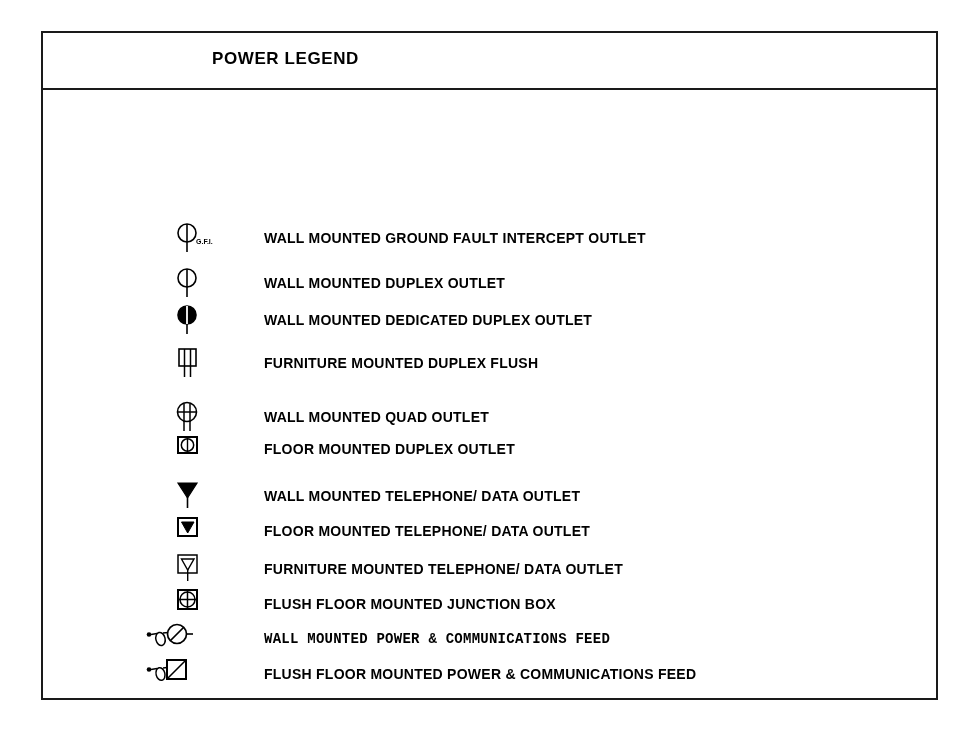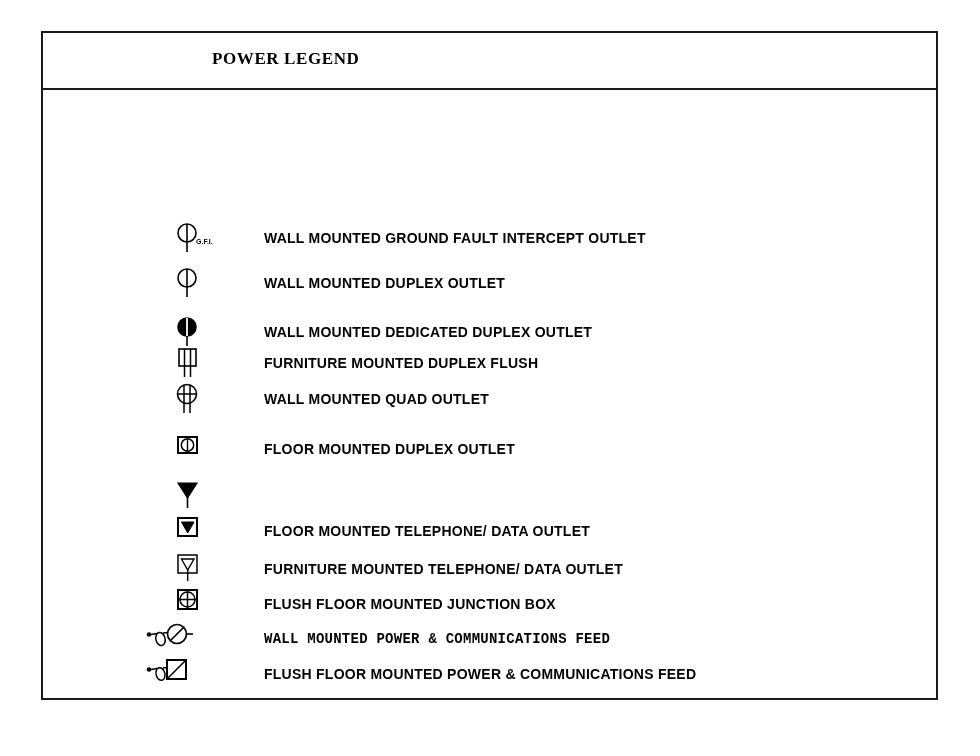--- a/index.html
+++ b/index.html
@@ -35,21 +35,20 @@
     border-bottom: 2px solid #1a1a1a;
     box-sizing: border-box;
   }
   #legend-title {
     position: absolute;
     left: 169px;
     top: 16px;
     font-size: 17px;
     font-weight: bold;
     letter-spacing: 0.6px;
-    font-family: Liberation Serif, serif;
   }
 
   
   #legend-body {
     position: relative;
     height: 608px;
   }
 
   
   .legend-row {
@@ -106,21 +105,21 @@
     <div class="legend-row" style="top:175px;padding-left:9px;">
       <div class="sym-cell">
         <svg width="60" height="40" viewBox="0 0 60 40">
           <circle cx="14" cy="13" r="9" fill="#ffffff" stroke="#000000" stroke-width="1.6"></circle>
           <line x1="14" y1="4" x2="14" y2="32" stroke="#000000" stroke-width="1.6"></line>
         </svg>
       </div>
       <div class="row-label">WALL MOUNTED DUPLEX OUTLET</div>
     </div>
 
-    <div class="legend-row" style="top:224px;text-align:right;">
+    <div class="legend-row" style="top:212px;text-align:right;">
       <div class="sym-cell">
         <svg width="60" height="40" viewBox="0 0 60 40">
           <circle cx="14" cy="13" r="9" fill="#000000" stroke="#000000" stroke-width="1.6"></circle>
           <line x1="14" y1="4" x2="14" y2="22" stroke="#ffffff" stroke-width="1.8"></line>
           <line x1="14" y1="22" x2="14" y2="32" stroke="#000000" stroke-width="1.6"></line>
         </svg>
       </div>
       <div class="row-label">WALL MOUNTED DEDICATED DUPLEX OUTLET</div>
     </div>
 
@@ -128,21 +127,21 @@
       <div class="sym-cell">
         <svg width="60" height="40" viewBox="0 0 60 40">
           <rect x="6" y="4" width="17" height="17" fill="#ffffff" stroke="#000000" stroke-width="1.6"></rect>
           <line x1="11.5" y1="4" x2="11.5" y2="32" stroke="#000000" stroke-width="1.5"></line>
           <line x1="17.5" y1="4" x2="17.5" y2="32" stroke="#000000" stroke-width="1.5"></line>
         </svg>
       </div>
       <div class="row-label">FURNITURE MOUNTED DUPLEX FLUSH</div>
     </div>
 
-    <div class="legend-row" style="top:291px;">
+    <div class="legend-row" style="top:309px;">
       <div class="sym-cell">
         <svg width="60" height="40" viewBox="0 0 60 40">
           <circle cx="14" cy="13" r="9.5" fill="#ffffff" stroke="#000000" stroke-width="1.6"></circle>
           <line x1="4.5" y1="13" x2="23.5" y2="13" stroke="#000000" stroke-width="1.5"></line>
           <line x1="11" y1="4.5" x2="11" y2="32" stroke="#000000" stroke-width="1.5"></line>
           <line x1="17" y1="4.5" x2="17" y2="32" stroke="#000000" stroke-width="1.5"></line>
         </svg>
       </div>
       <div class="row-label">WALL MOUNTED QUAD OUTLET</div>
     </div>
@@ -158,20 +157,21 @@
       <div class="row-label">FLOOR MOUNTED DUPLEX OUTLET</div>
     </div>
 
     <div class="legend-row" style="top:388px;">
       <div class="sym-cell">
         <svg width="60" height="40" viewBox="0 0 60 40">
           <polygon points="5,5 24,5 14.5,20" fill="#000000" stroke="#000000" stroke-width="1.2"></polygon>
           <line x1="14.5" y1="18" x2="14.5" y2="30" stroke="#000000" stroke-width="1.6"></line>
         </svg>
       </div>
+      <div class="row-label">WALL MOUNTED TELEPHONE/ DATA OUTLET</div>
     </div>
 
     <div class="legend-row" style="top:423px;">
       <div class="sym-cell">
         <svg width="60" height="40" viewBox="0 0 60 40">
           <rect x="5" y="5" width="19" height="18" fill="#ffffff" stroke="#000000" stroke-width="2"></rect>
           <polygon points="8.5,9 21,9 14.7,20" fill="#000000" stroke="#000000" stroke-width="1"></polygon>
         </svg>
       </div>
       <div class="row-label">FLOOR MOUNTED TELEPHONE/ DATA OUTLET</div>

